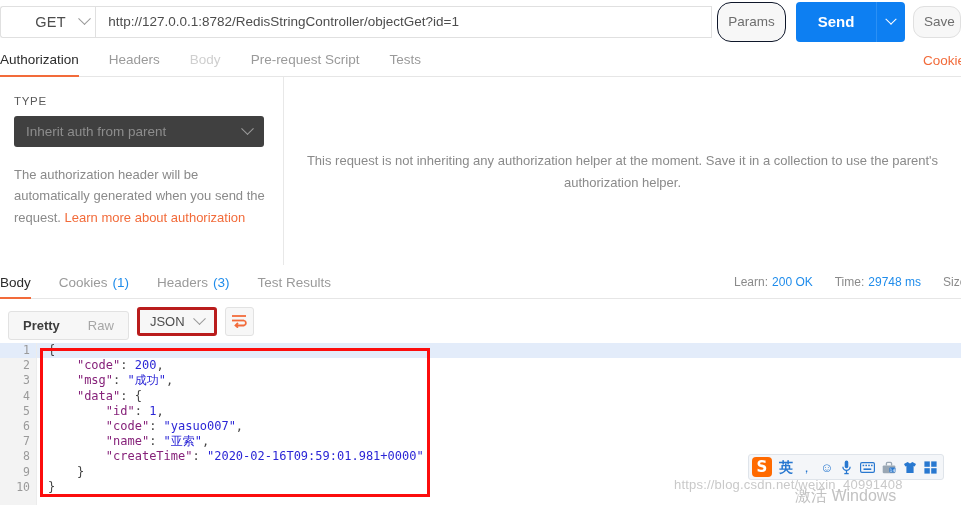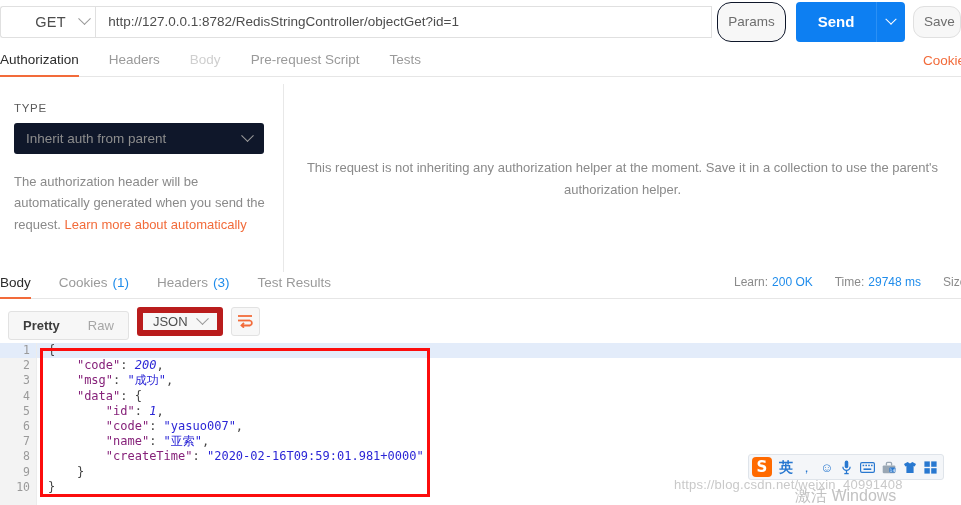--- a/index.html
+++ b/index.html
@@ -95,33 +95,33 @@
   }
   .rtab.disabled { color: #cfcfcf; }
   .cookies-link {
     position: absolute; right: 0; top: 10px;
     font-size: 13.5px; color: #f26b3a; white-space: nowrap;
     overflow: hidden; width: 38px;
   }
 
   
   .auth-area {
-    position: absolute; left: 0; top: 84px; width: 961px; height: 188px;
+    position: absolute; left: 0; top: 77px; width: 961px; height: 188px;
     display: flex;
   }
   .auth-left {
     width: 284px; height: 100%;
     border-right: 1px solid #e8e8e8;
     padding: 18px 20px 0 14px;
   }
   .type-label {
     font-size: 11.5px; color: #5a5a5a; letter-spacing: .7px; margin-bottom: 9px;
   }
   .type-select {
-    width: 250px; height: 31px; background: #0f172a; border-radius: 3px;
+    width: 250px; height: 31px; background: #404040; border-radius: 3px;
     display: flex; align-items: center; justify-content: space-between;
     padding: 0 12px; font-size: 13.5px; color: #8d8d8d;
   }
   .type-select .chev { border-color: #9a9a9a; }
   .auth-note {
     margin-top: 17px; width: 252px;
     font-size: 13px; color: #8a8a8a; line-height: 1.65;
   }
   .auth-note a { color: #f26b3a; text-decoration: none; }
   .auth-right {
@@ -168,21 +168,21 @@
   }
   .seg {
     height: 29px; border: 1px solid #e2e2e2; border-radius: 3px;
     background: #f7f7f7; display: flex; align-items: center; margin-top: 8px;
   }
   .seg span {
     padding: 0 14px; font-size: 13px; color: #a6a6a6; line-height: 27px;
   }
   .seg span.active { color: #3d3d3d; font-weight: bold; }
   .json-sel {
-    height: 29px; border: 6px solid #b91c1c; border-radius: 3px;
+    height: 29px; border: 3px solid #b91c1c; border-radius: 3px;
     background: #f7f7f7; display: flex; align-items: center; gap: 10px;
     padding: 0 10px; font-size: 13px; color: #4d4d4d;
   }
   .wrap-btn {
     width: 29px; height: 29px; border: 1px solid #e2e2e2; border-radius: 3px;
     background: #f7f7f7; display: flex; align-items: center; justify-content: center;
   }
 
   
   .code-area {
@@ -203,21 +203,21 @@
     position: absolute; left: 37px; top: 0; right: 0; height: 162px;
   }
   .cline {
     height: 15.2px; line-height: 15.2px;
     font-family: "DejaVu Sans Mono", monospace; font-size: 12px;
     white-space: pre; padding-left: 11px; color: #333;
   }
   .cline.hl { background: #e3ecfa; }
   .k { color: #86227a; }
   .s { color: #2b26d6; }
-  .n { color: #2b26d6; font-style: italic; }
+  .n { color: #2b26d6; }
   .p { color: #444; }
 
   
   .annot {
     position: absolute; left: 40px; top: 348px;
     width: 390px; height: 149px;
     border: 3px solid #fc0d0d; pointer-events: none;
   }
 
   
@@ -303,21 +303,21 @@
   </div>
 
   <div class="auth-area">
     <div class="auth-left">
       <div class="type-label">TYPE</div>
       <div class="type-select">
         <span>Inherit auth from parent</span>
         <span class="chev"></span>
       </div>
       <div class="auth-note">
-        <span>The authorization header will be automatically generated when you send the request. </span><a href="#">Learn more about automatically</a>
+        <span>The authorization header will be automatically generated when you send the request. </span><a href="#">Learn more about authorization</a>
       </div>
     </div>
     <div class="auth-right">
       <div class="auth-msg">
         <span>This request is not inheriting any authorization helper at the moment. Save it in a collection to use the parent's</span>
         <span class="l2">authorization helper.</span>
       </div>
     </div>
   </div>
 

